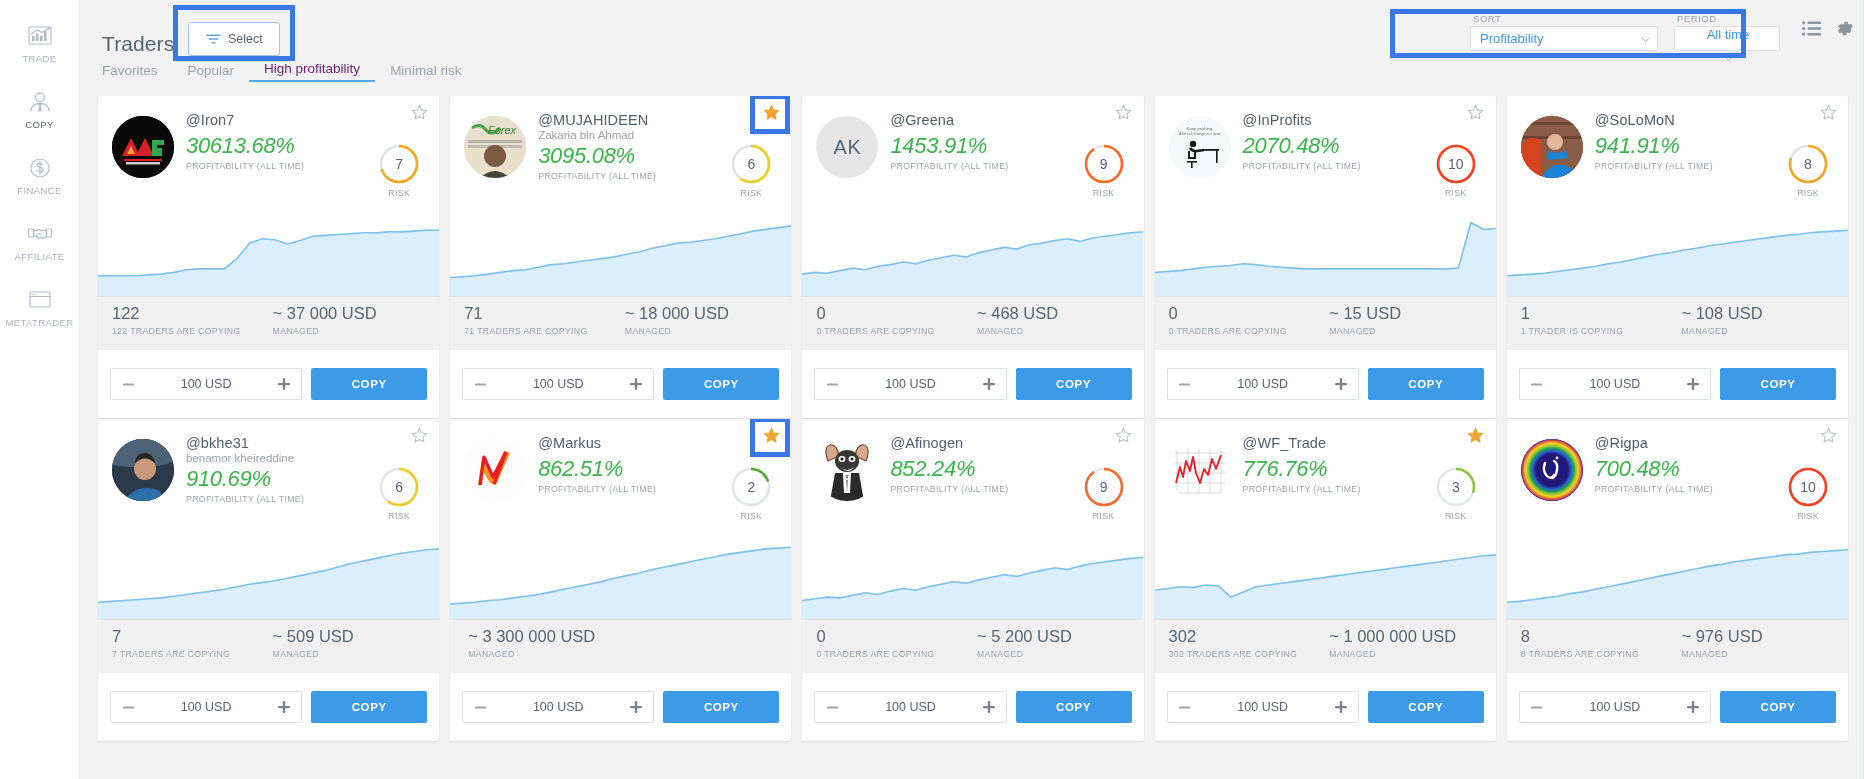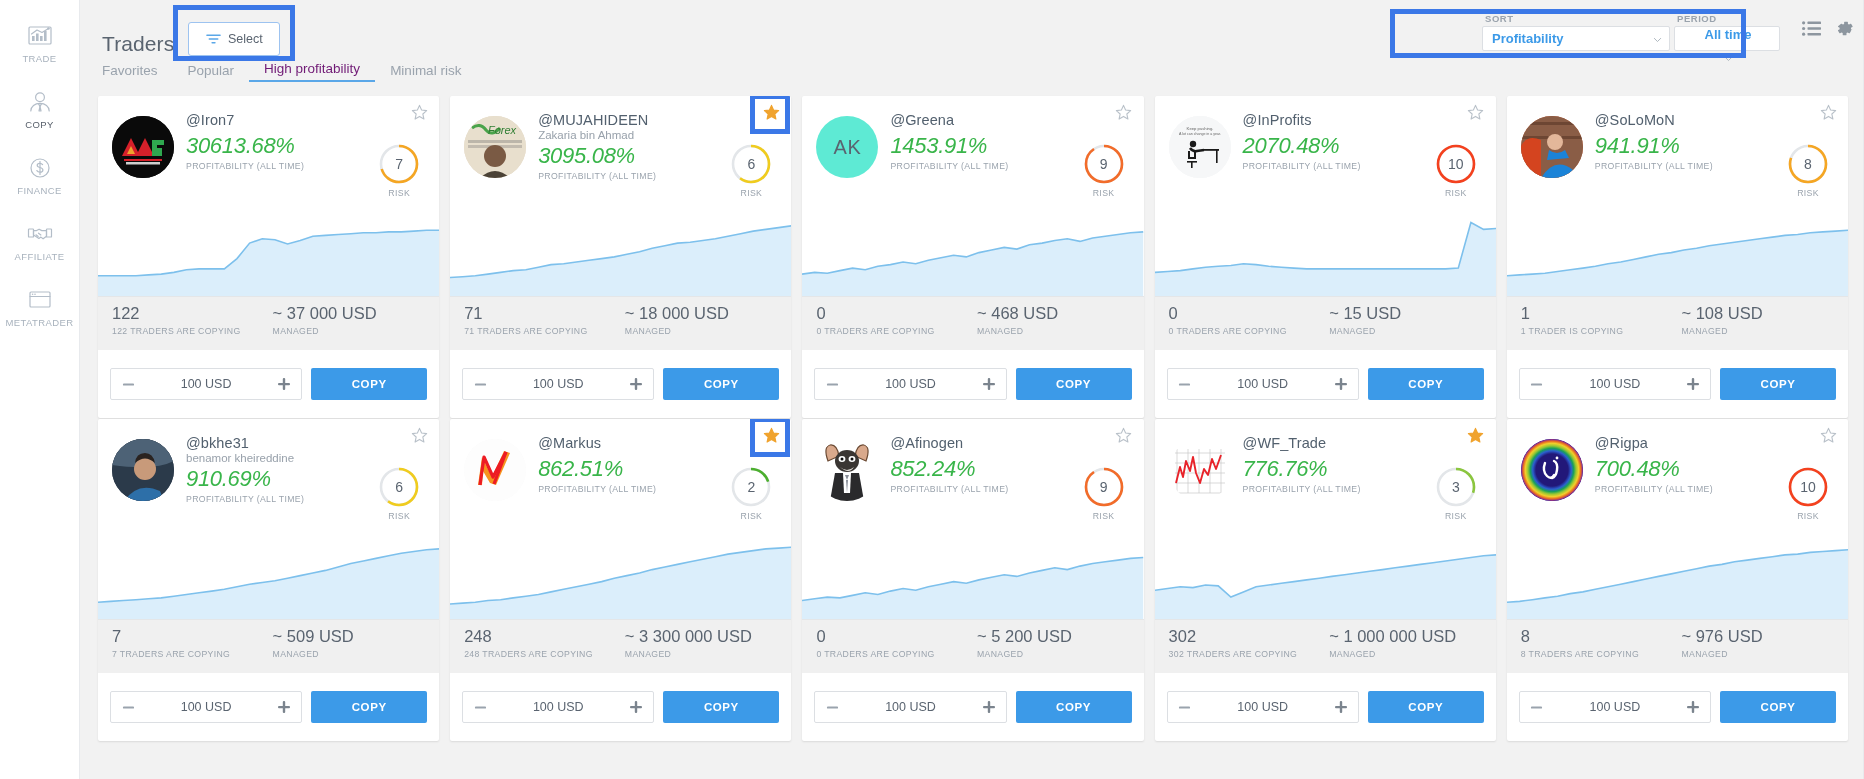--- a/index.html
+++ b/index.html
@@ -68,21 +68,21 @@
   .topright {
     position: absolute; right: 10px; top: 0;
     height: 56px; display: flex; align-items: center; gap: 0;
   }
   .sort-group-hl {
     position: absolute; right: 50px; top: 3px;
     width: 356px; height: 49px;
     border: 5px solid #3b78e7;
     pointer-events: none;
   }
-  .ddgroup { display: flex; align-items: flex-start; gap: 4px; padding-right: 16px; position: relative; font-weight: bold; }
+  .ddgroup { display: flex; align-items: flex-start; gap: 16px; padding-right: 16px; position: relative; }
   .dd { display: flex; flex-direction: column; gap: 2px; padding-top: 7px; }
   .dd-label {
     font-size: 9.5px; color: #9aa3ad; letter-spacing: .55px;
     padding-left: 3px;
   }
   .dd-box {
     height: 25px; border: 1px solid #dcdfe3; border-radius: 2px;
     background: #fff; display: flex; align-items: center;
     padding: 0 7px 0 9px; cursor: pointer; gap: 6px;
   }
@@ -490,21 +490,21 @@
             <rect x="1" y="5.9" width="12" height="2.4" rx="1" fill="#7b848e"></rect>
             <rect x="5.8" y="1" width="2.4" height="12" rx="1" fill="#7b848e"></rect>
           </svg>
         </span>
       </div>
       <button class="copybtn">COPY</button>
     </div>
   </div>
         <div class="card">
     <div class="card-head">
-      <div class="avatar" style="background:#5eead4">
+      <div class="avatar" style="background:#e5e5e5">
               <span class="initials">AK</span>
             </div>
       <div class="hinfo">
         <div class="handle">@Greena</div>
 
         <div class="profit ">1453.91%</div>
         <div class="plabel">PROFITABILITY (ALL TIME)</div>
       </div>
       <div class="riskbox">
         <div class="ring">
@@ -815,24 +815,20 @@
     </div>
 
     <div class="spark">
             <svg viewBox="0 0 340 92" preserveAspectRatio="none">
     <path d="M0.0 77.0 L12.6 76.1 L25.2 75.2 L37.8 73.5 L50.4 72.7 L63.0 70.9 L75.6 69.2 L88.1 67.5 L100.7 64.9 L113.3 62.3 L125.9 59.8 L138.5 57.2 L151.1 54.6 L163.7 51.2 L176.3 48.6 L188.9 46.0 L201.5 42.6 L214.1 40.0 L226.7 37.4 L239.3 34.8 L251.9 32.2 L264.4 29.7 L277.0 27.1 L289.6 25.4 L302.2 23.6 L314.8 21.9 L327.4 21.1 L340.0 20.2 L340 92 L0 92 Z" fill="#dbeefb"></path>
     <path d="M0.0 77.0 L12.6 76.1 L25.2 75.2 L37.8 73.5 L50.4 72.7 L63.0 70.9 L75.6 69.2 L88.1 67.5 L100.7 64.9 L113.3 62.3 L125.9 59.8 L138.5 57.2 L151.1 54.6 L163.7 51.2 L176.3 48.6 L188.9 46.0 L201.5 42.6 L214.1 40.0 L226.7 37.4 L239.3 34.8 L251.9 32.2 L264.4 29.7 L277.0 27.1 L289.6 25.4 L302.2 23.6 L314.8 21.9 L327.4 21.1 L340.0 20.2" fill="none" stroke="#7dc0ec" stroke-width="1.6" vector-effect="non-scaling-stroke"></path>
   </svg>
           </div>
 
     <div class="stats">
-      <div class="stat">
-        <div class="stat-val">248</div>
-        <div class="stat-lbl">248 TRADERS ARE COPYING</div>
-      </div>
       <div class="stat right">
         <div class="stat-val">~ 3 300 000 USD</div>
         <div class="stat-lbl">MANAGED</div>
       </div>
     </div>
 
     <div class="actions">
       <div class="stepper">
         <span class="stp-btn">
           <svg width="13" height="13" viewBox="0 0 14 14">

